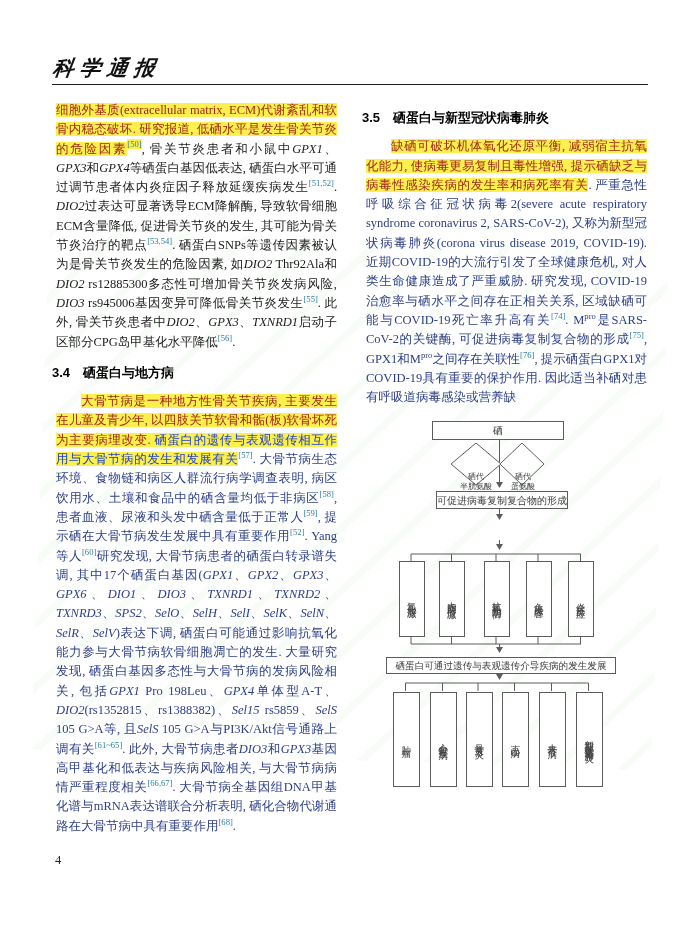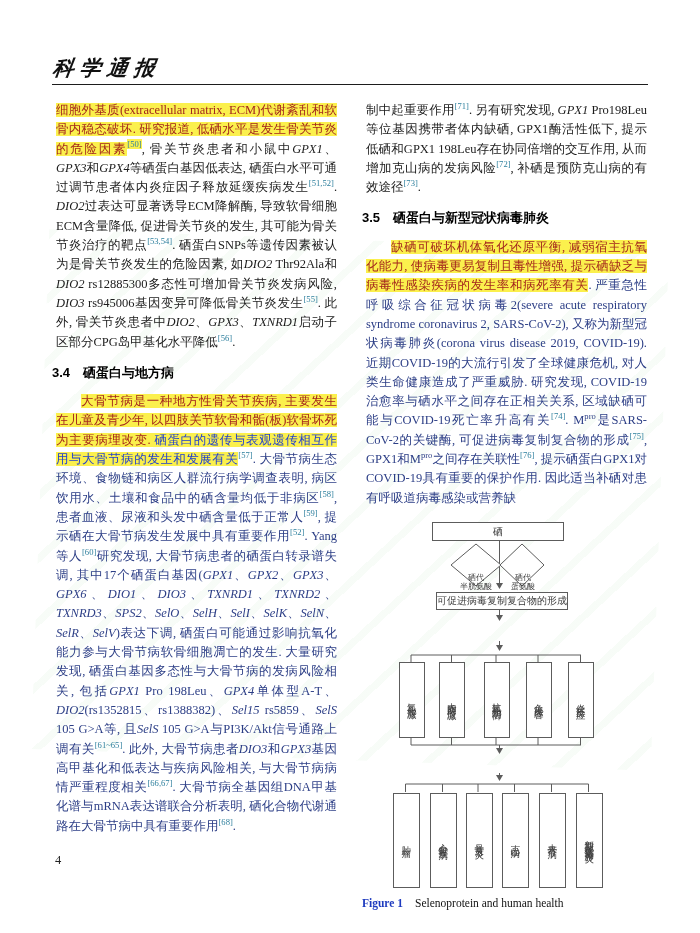--- a/index.html
+++ b/index.html
@@ -68,21 +68,20 @@
 
   <div class="col col-left">
     <p class="body"><span class="hl red">细胞外基质(extracellular matrix, ECM)代谢紊乱和软骨内稳态破坏. 研究报道, 低硒水平是发生骨关节炎的危险因素</span><span class="sup ref hl">[50]</span><span>, 骨关节炎患者和小鼠中</span><span class="it">GPX1</span><span>、</span><span class="it">GPX3</span><span>和</span><span class="it">GPX4</span><span>等硒蛋白基因低表达, 硒蛋白水平可通过调节患者体内炎症因子释放延缓疾病发生</span><span class="sup ref">[51,52]</span><span>. </span><span class="it">DIO2</span><span>过表达可显著诱导ECM降解酶, 导致软骨细胞ECM含量降低, 促进骨关节炎的发生, 其可能为骨关节炎治疗的靶点</span><span class="sup ref">[53,54]</span><span>. 硒蛋白SNPs等遗传因素被认为是骨关节炎发生的危险因素, 如</span><span class="it">DIO2</span><span> Thr92Ala和</span><span class="it">DIO2</span><span> rs12885300多态性可增加骨关节炎发病风险, </span><span class="it">DIO3</span><span> rs945006基因变异可降低骨关节炎发生</span><span class="sup ref">[55]</span><span>. 此外, 骨关节炎患者中</span><span class="it">DIO2</span><span>、</span><span class="it">GPX3</span><span>、</span><span class="it">TXNRD1</span><span>启动子区部分CPG岛甲基化水平降低</span><span class="sup ref">[56]</span><span>.</span></p>
     <h3>
       <span class="sec-num">3.4</span><span>硒蛋白与地方病</span>
     </h3>
     <p class="indent"><span class="hl red">大骨节病是一种地方性骨关节疾病, 主要发生在儿童及青少年, 以四肢关节软骨和骺(板)软骨坏死为主要病理改变. </span><span class="hl blue">硒蛋白的遗传与表观遗传相互作用与大骨节病的发生和发展有关</span><span class="sup ref">[57]</span><span class="ink">. 大骨节病生态环境、食物链和病区人群流行病学调查表明, 病区饮用水、土壤和食品中的硒含量均低于非病区</span><span class="sup ref">[58]</span><span class="ink">, 患者血液、尿液和头发中硒含量低于正常人</span><span class="sup ref">[59]</span><span class="ink">, 提示硒在大骨节病发生发展中具有重要作用</span><span class="sup ref">[52]</span><span class="ink">. Yang等人</span><span class="sup ref">[60]</span><span class="ink">研究发现, 大骨节病患者的硒蛋白转录谱失调, 其中17个硒蛋白基因(</span><span class="it ink">GPX1</span><span class="ink">、</span><span class="it ink">GPX2</span><span class="ink">、</span><span class="it ink">GPX3</span><span class="ink">、</span><span class="it ink">GPX6</span><span class="ink">、</span><span class="it ink">DIO1</span><span class="ink">、</span><span class="it ink">DIO3</span><span class="ink">、</span><span class="it ink">TXNRD1</span><span class="ink">、</span><span class="it ink">TXNRD2</span><span class="ink">、</span><span class="it ink">TXNRD3</span><span class="ink">、</span><span class="it ink">SPS2</span><span class="ink">、</span><span class="it ink">SelO</span><span class="ink">、</span><span class="it ink">SelH</span><span class="ink">、</span><span class="it ink">SelI</span><span class="ink">、</span><span class="it ink">SelK</span><span class="ink">、</span><span class="it ink">SelN</span><span class="ink">、</span><span class="it ink">SelR</span><span class="ink">、</span><span class="it ink">SelV</span><span class="ink">)表达下调, 硒蛋白可能通过影响抗氧化能力参与大骨节病软骨细胞凋亡的发生. 大量研究发现, 硒蛋白基因多态性与大骨节病的发病风险相关, 包括</span><span class="it ink">GPX1</span><span class="ink"> Pro 198Leu、</span><span class="it ink">GPX4</span><span class="ink">单体型A-T、</span><span class="it ink">DIO2</span><span class="ink">(rs1352815、rs1388382)、</span><span class="it ink">Sel15</span><span class="ink"> rs5859、</span><span class="it ink">SelS</span><span class="ink"> 105 G&gt;A等, 且</span><span class="it ink">SelS</span><span class="ink"> 105 G&gt;A与PI3K/Akt信号通路上调有关</span><span class="sup ref">[61~65]</span><span class="ink">. 此外, 大骨节病患者</span><span class="it ink">DIO3</span><span class="ink">和</span><span class="it ink">GPX3</span><span class="ink">基因高甲基化和低表达与疾病风险相关, 与大骨节病病情严重程度相关</span><span class="sup ref">[66,67]</span><span class="ink">. 大骨节病全基因组DNA甲基化谱与mRNA表达谱联合分析表明, 硒化合物代谢通路在大骨节病中具有重要作用</span><span class="sup ref">[68]</span><span class="ink">.</span></p>
   </div>
 
   <div class="col col-right">
-    <p class="body"><span>制中起重要作用</span><span class="sup ref">[71]</span><span>. 另有研究发现, </span><span class="it">GPX1</span><span> Pro198Leu等位基因携带者体内缺硒, GPX1酶活性低下, 提示低硒和GPX1 198Leu存在协同倍增的交互作用, 从而增加克山病的发病风险</span><span class="sup ref">[72]</span><span>, 补硒是预防克山病的有效途径</span><span class="sup ref">[73]</span><span>.</span></p>
     <h3>
       <span class="sec-num">3.5</span><span>硒蛋白与新型冠状病毒肺炎</span>
     </h3>
     <p class="indent"><span class="hl red">缺硒可破坏机体氧化还原平衡, 减弱宿主抗氧化能力, 使病毒更易复制且毒性增强, 提示硒缺乏与病毒性感染疾病的发生率和病死率有关</span><span class="ink">. 严重急性呼吸综合征冠状病毒2(severe acute respiratory syndrome coronavirus 2, SARS-CoV-2), 又称为新型冠状病毒肺炎(corona virus disease 2019, COVID-19). 近期COVID-19的大流行引发了全球健康危机, 对人类生命健康造成了严重威胁. 研究发现, COVID-19治愈率与硒水平之间存在正相关关系, 区域缺硒可能与COVID-19死亡率升高有关</span><span class="sup ref">[74]</span><span class="ink">. M</span><span class="sup ink">pro</span><span class="ink">是SARS-CoV-2的关键酶, 可促进病毒复制复合物的形成</span><span class="sup ref">[75]</span><span class="ink">, GPX1和M</span><span class="sup ink">pro</span><span class="ink">之间存在关联性</span><span class="sup ref">[76]</span><span class="ink">, 提示硒蛋白GPX1对COVID-19具有重要的保护作用. 因此适当补硒对患有呼吸道病毒感染或营养缺</span></p>
 
     <div class="figure-wrap">
       <div class="diagram">
         <svg width="231" height="372" viewBox="0 0 231 372">
           <defs>
             <marker id="arr" markerWidth="7" markerHeight="7" refX="5" refY="3.5" orient="auto">
@@ -131,30 +130,28 @@
         </div>
 
         <div class="dbox n-syn">可促进病毒复制复合物的形成</div>
 
         <div class="dbox vbox fbox f0">氧化应激</div>
         <div class="dbox vbox fbox f1">内质网应激</div>
         <div class="dbox vbox fbox f2">抗氧化防御</div>
         <div class="dbox vbox fbox f3">免疫应答</div>
         <div class="dbox vbox fbox f4">炎症反应</div>
 
+        <div class="dbox n-med">硒蛋白可通过遗传与表观遗传介导疾病的发生发展</div>
 
         <div class="dbox vbox gbox g0">肿瘤</div>
         <div class="dbox vbox gbox g1">心血管疾病</div>
         <div class="dbox vbox gbox g2">骨关节炎</div>
         <div class="dbox vbox gbox g3">克山病</div>
         <div class="dbox vbox gbox g4">大骨节病</div>
         <div class="dbox vbox gbox g5">新型冠状病毒肺炎</div>
       </div>
 
-      <div class="fig-caption-en">
-        <span class="cap-label">Figure 1</span><span>Selenoprotein and human health</span>
-      </div>
     </div>
   </div>
 
   <div class="page-number">4</div>
 
 </div>
 
 </body></html>

